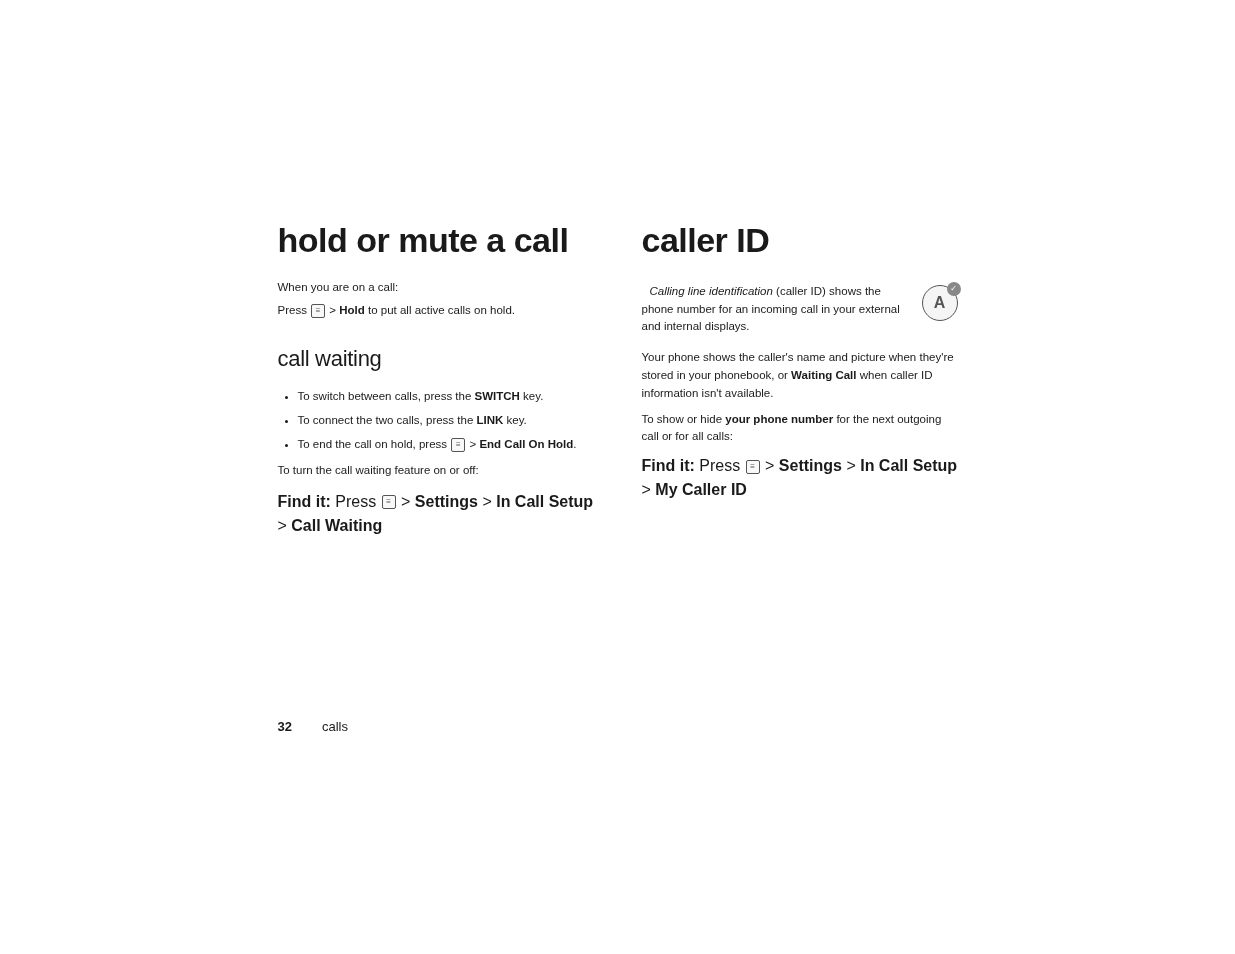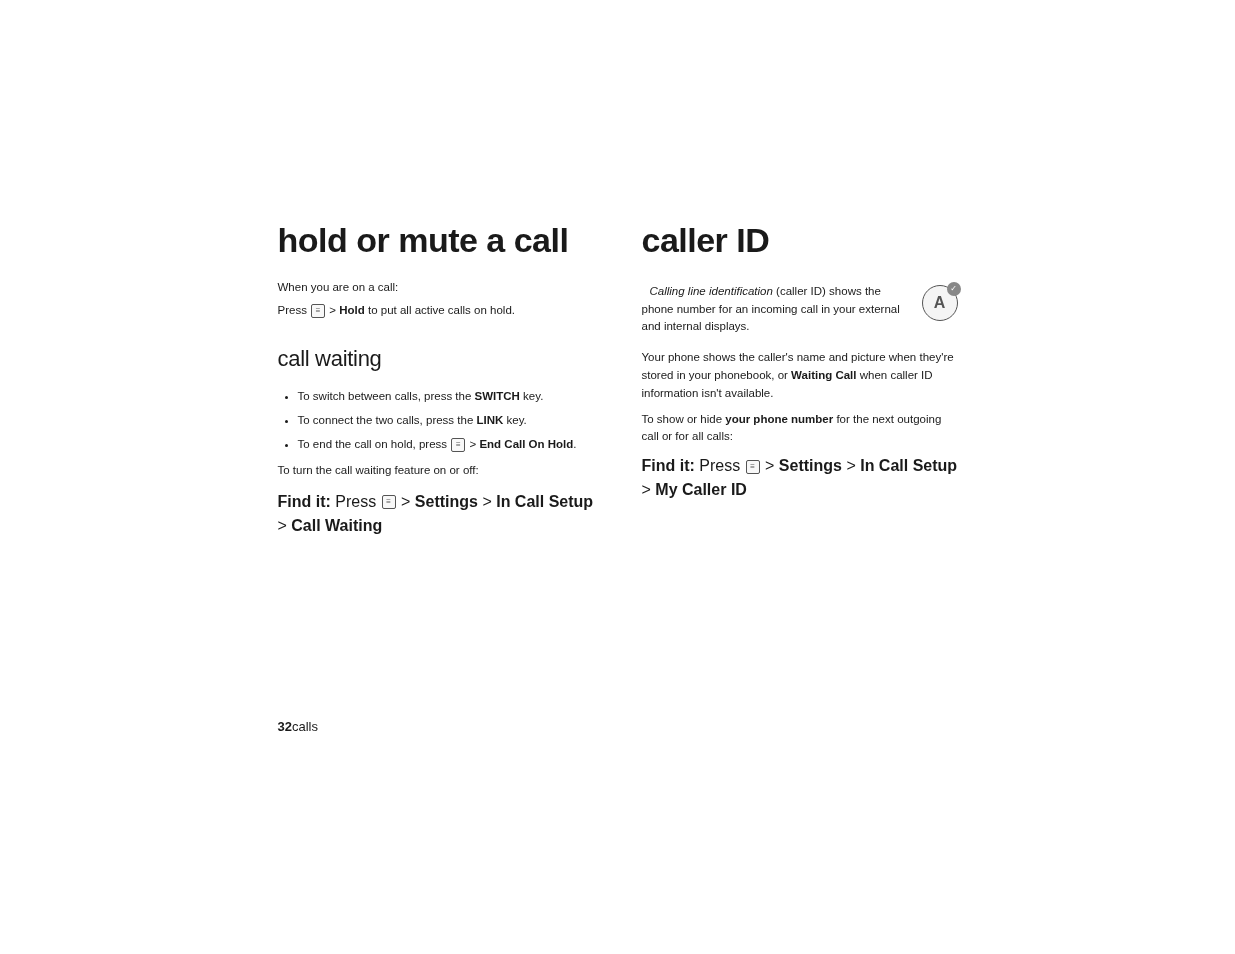--- a/index.html
+++ b/index.html
@@ -196,20 +196,21 @@
       justify-content: space-between;
     }
     .page-footer {
       position: absolute;
       bottom: 220px;
       left: 50%;
       transform: translateX(-50%);
       width: 680px;
       display: flex;
       align-items: center;
+      gap: 30px;
     }
     .page-number {
       font-size: 13px;
       font-weight: bold;
       color: #1a1a1a;
     }
     .page-label {
       font-size: 13px;
       color: #1a1a1a;
     }

